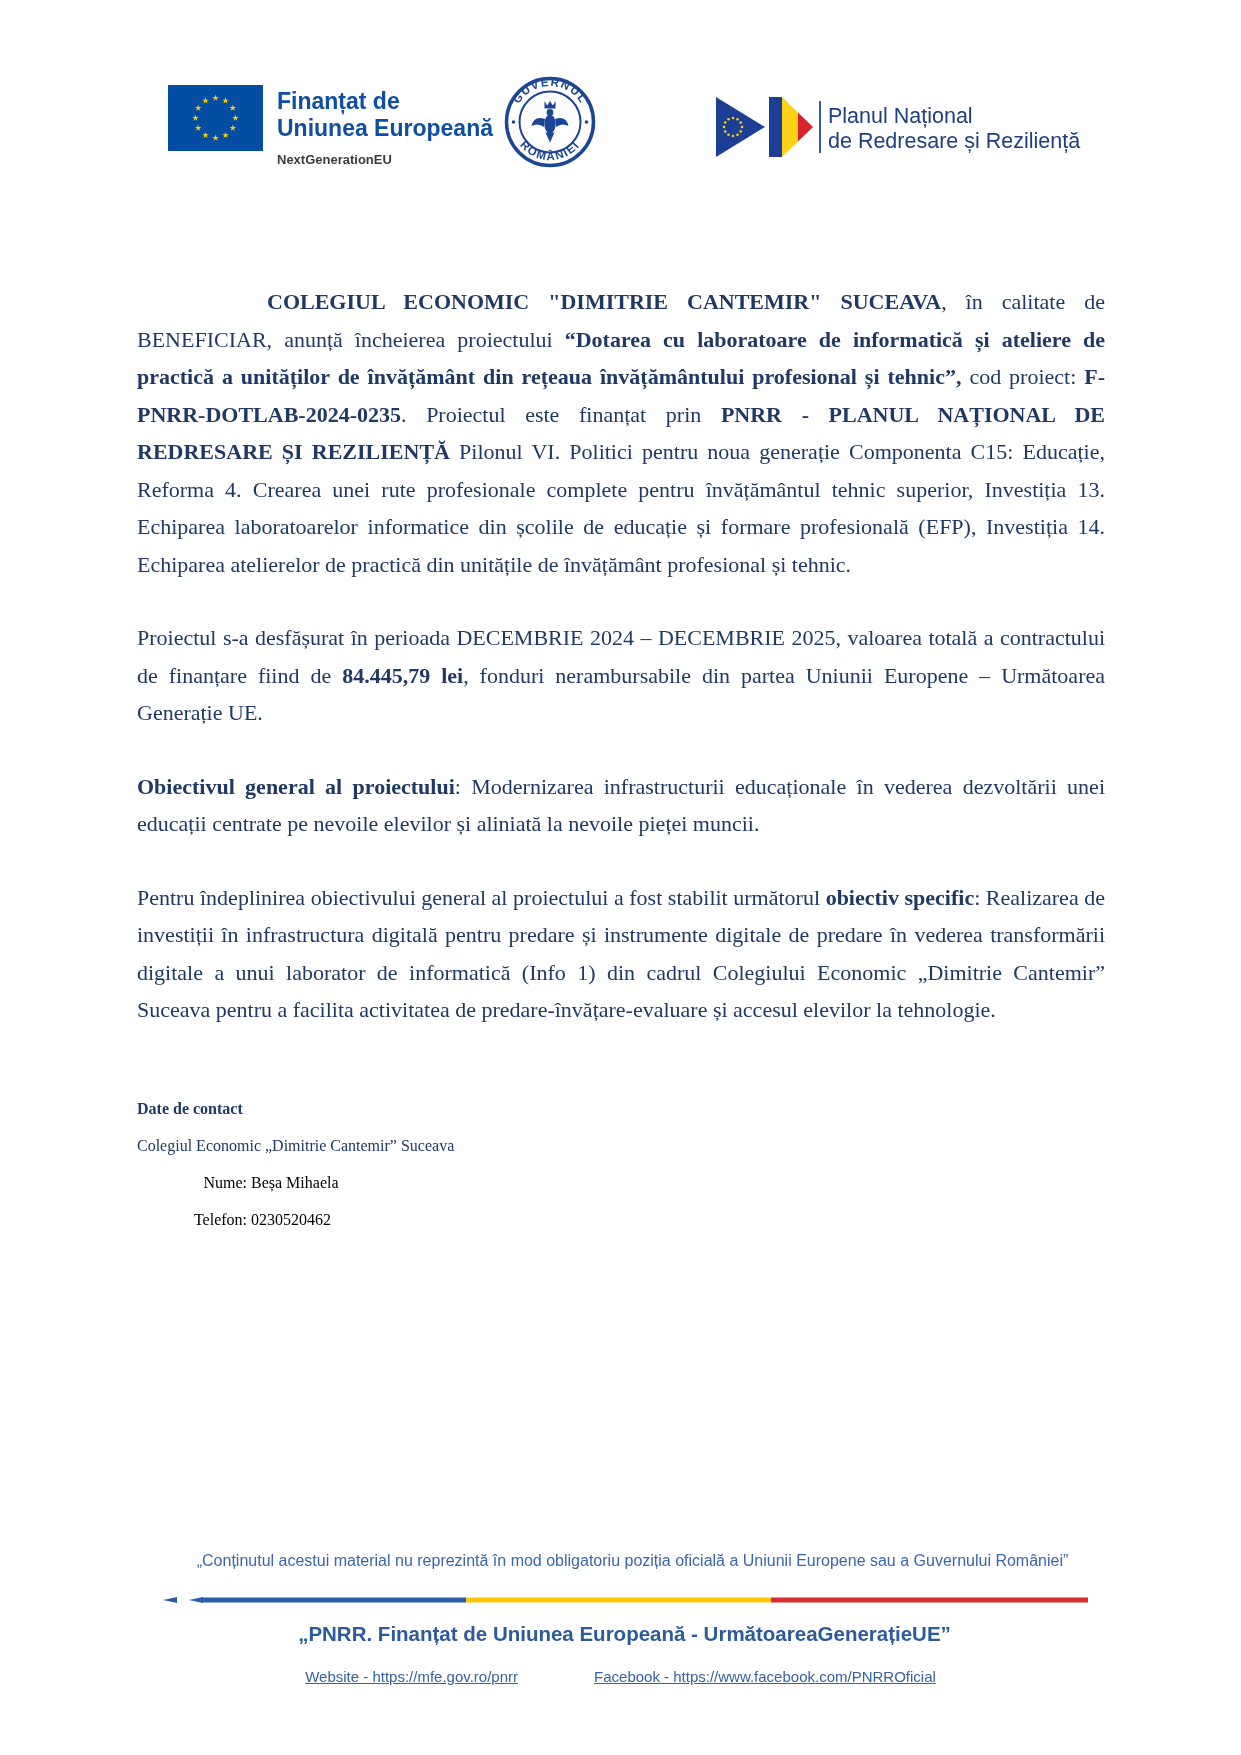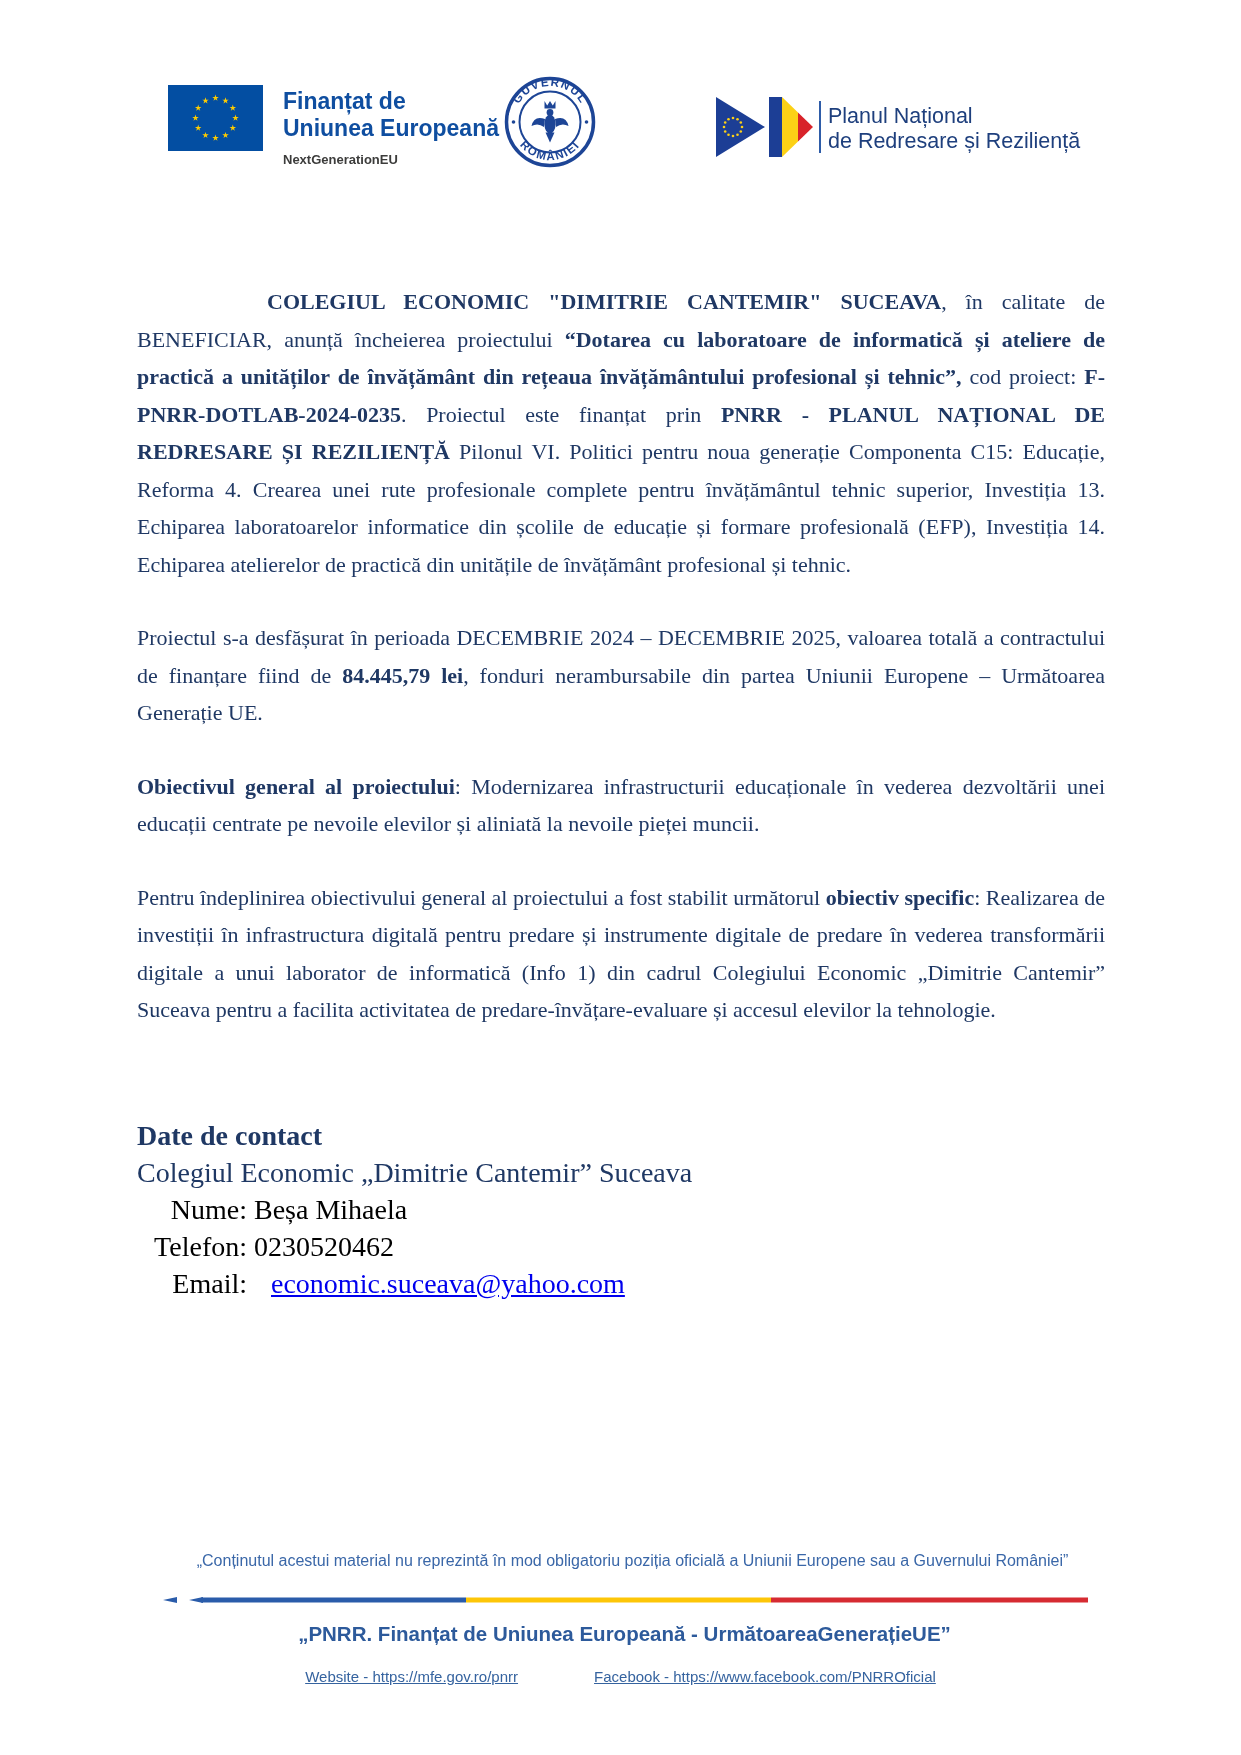--- a/index.html
+++ b/index.html
@@ -2,37 +2,37 @@
 <html lang="ro"><head>
 <meta charset="utf-8">
 <style>
   html,body{margin:0;padding:0;background:#e8e8e8;}
   .page{
     position:relative;width:1241px;height:1755px;margin:0 auto;background:#ffffff;
     font-family:"Liberation Serif","DejaVu Serif",serif;color:#1f3864;overflow:hidden;
   }
   
   .logos{position:absolute;left:0;top:0;width:100%;height:190px;}
-  .eu-logo{position:absolute;left:168px;top:85px;display:flex;gap:20px;}
+  .eu-logo{position:absolute;left:168px;top:85px;display:flex;gap:14px;}
   .eu-text{font-family:"Liberation Sans","DejaVu Sans",sans-serif;padding-top:3px;}
   .eu-text .l1,.eu-text .l2{font-weight:bold;font-size:23px;line-height:27px;color:#0f4ea0;}
   .eu-text .l3{font-size:13px;line-height:22px;color:#3c3c3b;margin-top:7px;font-weight:bold;}
   .gov-seal{position:absolute;left:504px;top:76px;}
   .pnrr-logo{position:absolute;left:716px;top:95px;}
   
   .content{position:absolute;left:137px;top:235px;width:968px;}
   .title-block{text-align:center;color:#4c7dbb;font-weight:bold;}
   .title-main{font-size:28px;line-height:32px;}
   .title-sub{font-size:24.5px;line-height:31px;}
   .title-date{font-size:22px;line-height:30px;}
   .body-p{text-align:justify;line-height:37.5px;font-size:22px;margin:0 0 36px 0;}
   .p1{margin-top:48px;text-indent:130px;}
   .bold{font-weight:bold;}
   
-  .contact{margin-top:88px;font-size:28px;line-height:37px;}
+  .contact{margin-top:61px;font-size:16px;line-height:37px;}
   .contact-heading{font-weight:bold;color:#1f3864;}
   .contact-org{color:#1f3864;}
   .contact-row{color:#000000;}
   .contact-label{display:inline-block;min-width:110px;text-align:right;}
   .email-link{color:#0000ee;text-decoration:underline;margin-left:24px;}
   
   .footer-disclaimer{
     position:absolute;left:12px;top:1552px;width:100%;text-align:center;
     font-family:"Liberation Sans","DejaVu Sans",sans-serif;font-size:16px;color:#3a67a8;
   }
@@ -152,23 +152,20 @@
       <div class="contact-heading">Date de contact</div>
       <div class="contact-org">Colegiul Economic „Dimitrie Cantemir” Suceava</div>
       <div class="contact-row">
         <span class="contact-label">Nume:</span>
         <span>Beșa Mihaela</span>
       </div>
       <div class="contact-row">
         <span class="contact-label">Telefon:</span>
         <span>0230520462</span>
       </div>
-      <div class="contact-row">
-        <span class="contact-label">Email:</span><a class="email-link" href="#">economic.suceava@yahoo.com</a>
-      </div>
     </section>
   </main>
 
   <div class="footer-disclaimer">„Conținutul acestui material nu reprezintă în mod obligatoriu poziția oficială a Uniunii Europene sau a Guvernului României”</div>
 
   <div class="tricolor">
     <svg width="928" height="8" viewBox="0 0 928 8" aria-hidden="true">
       <polygon points="3,4 17,1 17,7" fill="#2a5caa"></polygon>
       <polygon points="29,4 43,1 43,7" fill="#2a5caa"></polygon>
       <rect x="41" y="1.5" width="265" height="5" fill="#2a5caa"></rect>

